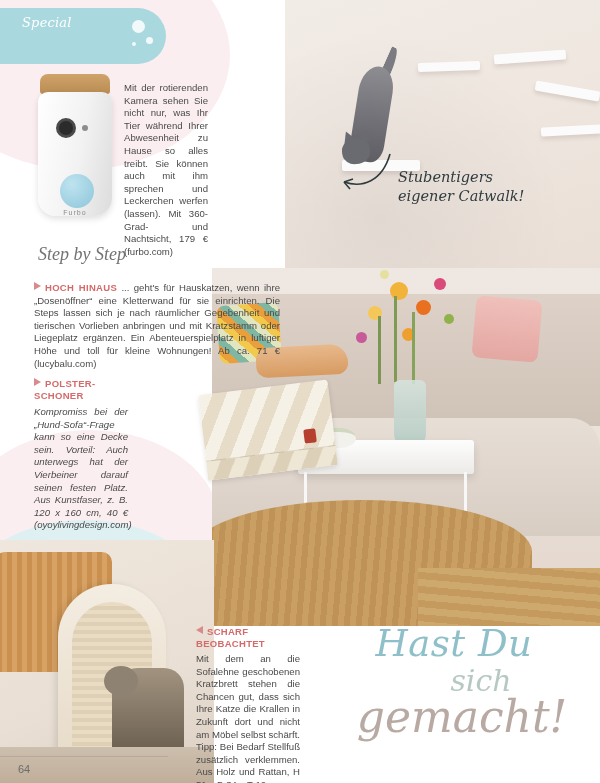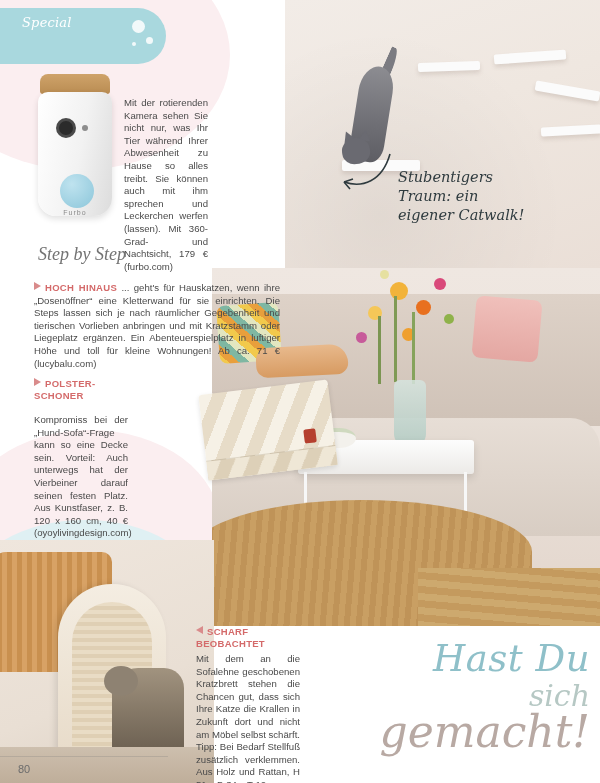--- a/index.html
+++ b/index.html
@@ -334,22 +334,22 @@
   .step-by-step {
     position: absolute; left: 38px; top: 244px; z-index: 4;
     font-family: Liberation Serif, serif;
     font-style: italic;
     font-size: 18px;
     color: #737373;
   }
 
   
   .hast-du {
-    position: absolute; left: 318px; top: 639px; width: 272px; z-index: 6;
-    text-align: right;
+    position: absolute; left: 318px; top: 624px; width: 272px; z-index: 6;
+    text-align: center;
     font-family: "DejaVu Serif", serif;
     font-style: italic;
     color: #8fc0c9;
   }
   .hast-du .l1 { font-size: 37px; line-height: 40px; letter-spacing: .5px; }
   .hast-du .l2 { font-size: 30px; line-height: 34px; margin-left: 54px; color: #b6c8c4; }
   .hast-du .l3 { font-size: 44px; line-height: 38px; margin-left: 16px; color: #b8a9a3; }
 
   .page-num {
     position: absolute; left: 18px; bottom: 8px; z-index: 7;
@@ -441,51 +441,50 @@
   <div class="tag-dot d2"></div>
   <div class="tag-dot d3"></div>
 </div>
 
 <svg class="note-arrow" width="62" height="46" viewBox="0 0 62 46">
   <path d="M58 6 C50 34 30 40 12 34" fill="none" stroke="#2f3b3f" stroke-width="1.6"></path>
   <path d="M12 34 L21 31 M12 34 L18 41" fill="none" stroke="#2f3b3f" stroke-width="1.6"></path>
 </svg>
 <div class="note-hand">
   <div>Stubentigers</div>
-  <div>Traum: ein</div>
   <div>eigener Catwalk!</div>
 </div>
 
 <div class="block block-kontrolle">
-  <div class="body-txt" style="margin-top:19px;">Mit der rotierenden Kamera sehen Sie nicht nur, was Ihr Tier während Ihrer Abwesenheit zu Hause so alles treibt. Sie können auch mit ihm sprechen und Leckerchen werfen (lassen). Mit 360-Grad- und Nachtsicht, 179 € (furbo.com)</div>
+  <div class="body-txt" style="margin-top:4px;">Mit der rotierenden Kamera sehen Sie nicht nur, was Ihr Tier während Ihrer Abwesenheit zu Hause so alles treibt. Sie können auch mit ihm sprechen und Leckerchen werfen (lassen). Mit 360-Grad- und Nachtsicht, 179 € (furbo.com)</div>
 </div>
 
 <div class="step-by-step">Step by Step</div>
 
 <div class="block block-hochhinaus">
   <div class="body-txt">
     <span class="tri"></span><span class="hl">HOCH HINAUS</span>
     <span>... geht's für Hauskatzen, wenn ihre „Dosenöffner“ eine Kletterwand für sie einrichten. Die Steps lassen sich je nach räumlicher Gegebenheit und tierischen Vorlieben anbringen und mit Kratzstamm oder Liegeplatz ergänzen. Ein Abenteuerspielplatz in luftiger Höhe und toll für kleine Wohnungen! Ab ca. 71 € (lucybalu.com)</span>
   </div>
 </div>
 
 <div class="block block-polster">
   <div class="hl">
     <span class="tri"></span><span>POLSTER­SCHONER</span>
   </div>
-  <div class="body-txt" style="margin-top:12px;">Kompromiss bei der „Hund-Sofa“-Frage kann so eine Decke sein. Vorteil: Auch unterwegs hat der Vierbeiner darauf seinen festen Platz. Aus Kunstfaser, z. B. 120 x 160 cm, 40 € (oyoylivingdesign.com)</div>
+  <div class="body-txt" style="margin-top:4px;font-style:italic;">Kompromiss bei der „Hund-Sofa“-Frage kann so eine Decke sein. Vorteil: Auch unterwegs hat der Vierbeiner darauf seinen festen Platz. Aus Kunstfaser, z. B. 120 x 160 cm, 40 € (oyoylivingdesign.com)</div>
 </div>
 
 <div class="block block-scharf">
   <div class="hl">
     <span class="tri left"></span><span>SCHARF BEOBACHTET</span>
   </div>
   <div class="body-txt" style="margin-top:3px;">Mit dem an die Sofalehne geschobenen Kratzbrett stehen die Chancen gut, dass sich Ihre Katze die Krallen in Zukunft dort und nicht am Möbel selbst schärft. Tipp: Bei Bedarf Stellfuß zusätzlich verklemmen. Aus Holz und Rattan, H 51 x B 34 x T 12 cm, ca. 25 € (ikea.de)</div>
 </div>
 
 <div class="hast-du">
   <div class="l1">Hast Du</div>
   <div class="l2">sich</div>
   <div class="l3">gemacht!</div>
 </div>
 
 <div class="page-rule"></div>
-<div class="page-num">80</div>
+<div class="page-num">64</div>
 
 </body></html>

